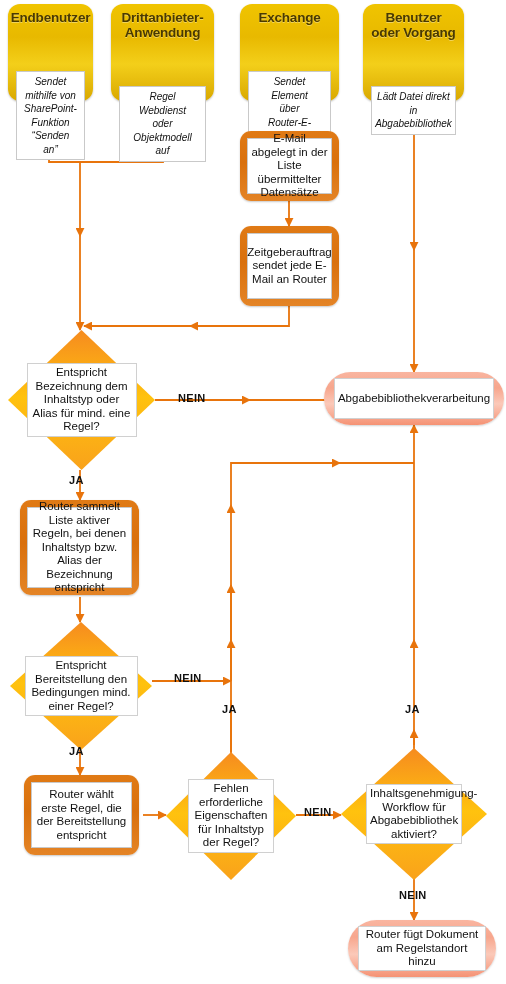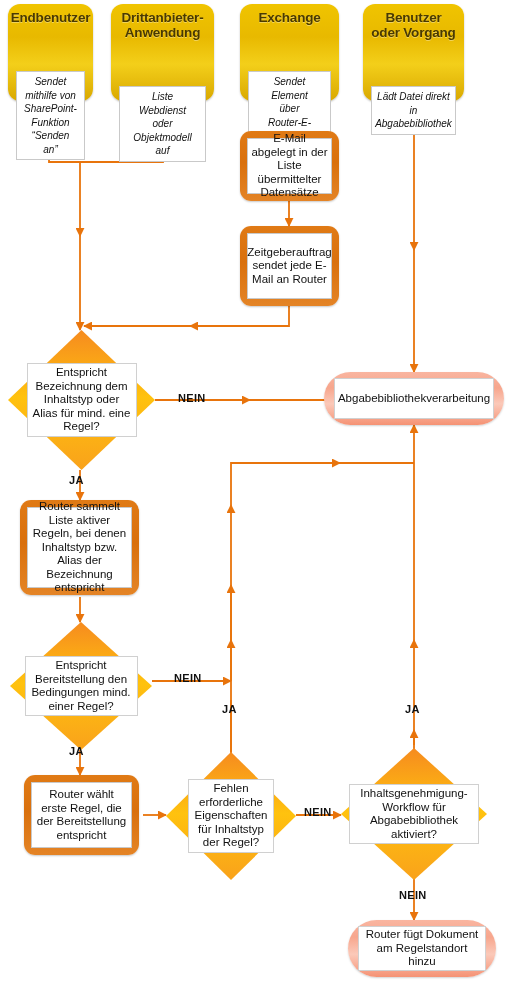--- a/index.html
+++ b/index.html
@@ -194,21 +194,21 @@
     </g>
   </svg>
 
   <div class="node gold-card" style="left:8px;top:4px;width:85px;height:97px;">
     <div class="gold-title">Endbenutzer</div>
     <div class="gold-body">Sendet mithilfe von SharePoint-Funktion “Senden an”</div>
   </div>
 
   <div class="node gold-card" style="left:111px;top:4px;width:103px;height:97px;">
     <div class="gold-title">Drittanbieter-Anwendung</div>
-    <div class="gold-body">Liste Webdienst oder Objektmodell auf</div>
+    <div class="gold-body">Regel Webdienst oder Objektmodell auf</div>
   </div>
 
   <div class="node gold-card" style="left:363px;top:4px;width:101px;height:97px;">
     <div class="gold-title">Benutzer oder Vorgang</div>
     <div class="gold-body">Lädt Datei direkt in Abgabebibliothek</div>
   </div>
 
   <div class="node gold-card" style="left:240px;top:4px;width:99px;height:97px;">
     <div class="gold-title">Exchange</div>
     <div class="gold-body">Sendet Element über Router-E-Mail-Adresse</div>
@@ -276,21 +276,21 @@
     <svg class="dshape" viewBox="0 0 146 132" preserveAspectRatio="none">
       <defs>
         <linearGradient id="dg4" x1="0" y1="0" x2="0" y2="1">
           <stop offset="0%" stop-color="#F68B1F"></stop>
           <stop offset="48%" stop-color="#FFC20E"></stop>
           <stop offset="100%" stop-color="#F9A21B"></stop>
         </linearGradient>
       </defs>
       <polygon points="73,0 146,66 73,132 0,66" fill="url(#dg4)"></polygon>
     </svg>
-    <div class="dlabel" style="width:130px;">Inhaltsgenehmigung-Workflow für Abgabebibliothek aktiviert?</div>
+    <div class="dlabel" style="width:96px;">Inhaltsgenehmigung-Workflow für Abgabebibliothek aktiviert?</div>
   </div>
 
   <div class="node term" style="left:324px;top:372px;width:180px;height:53px;">
     <div class="term-body">Abgabebibliothekverarbeitung</div>
   </div>
 
   <div class="node term" style="left:348px;top:920px;width:148px;height:57px;">
     <div class="term-body">Router fügt Dokument am Regelstandort hinzu</div>
   </div>
 

